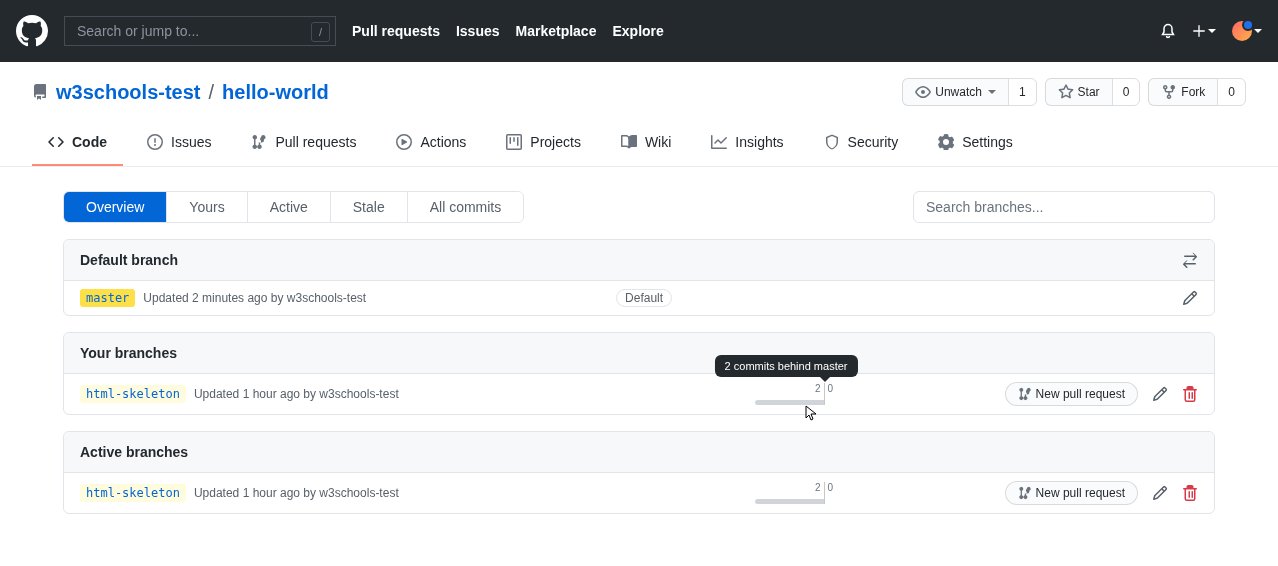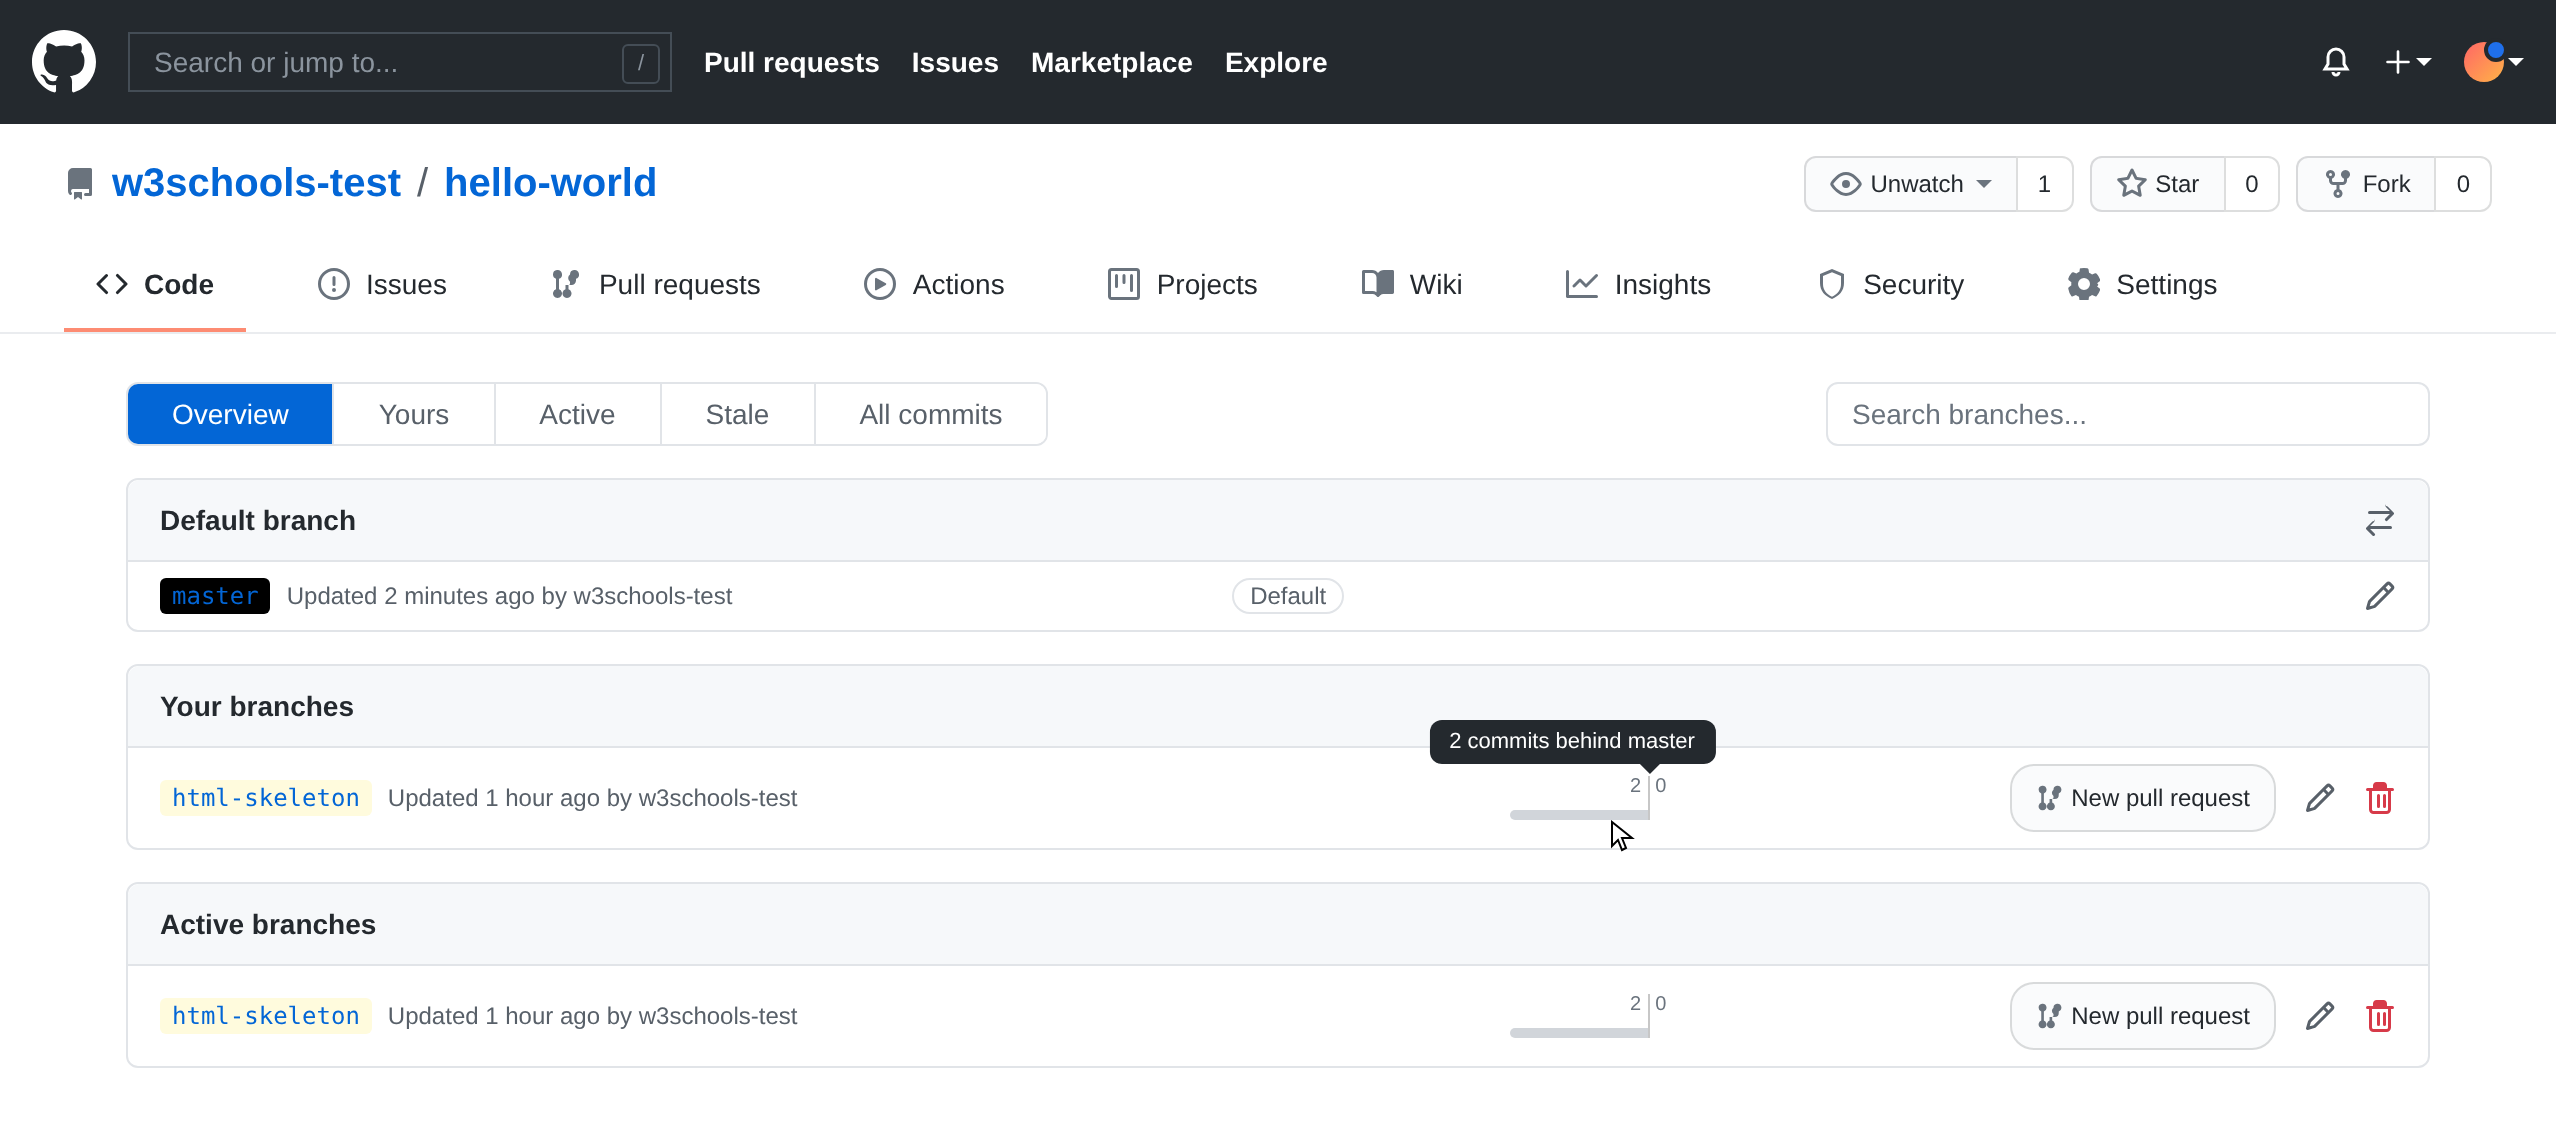--- a/index.html
+++ b/index.html
@@ -27,59 +27,59 @@
 .repo-top { display:flex; align-items:center; margin-bottom: 20px; }
 .repo-title { display:flex; align-items:center; gap: 8px; font-size: 20px; font-weight:400; }
 .repo-title a { color: #0366d6; font-weight: bold; }
 .repo-sep { color:#586069; }
 .repo-actions { margin-left:auto; display:flex; gap: 8px; }
 .social-btn { display:inline-flex; align-items:stretch; height:28px; }
 .social-btn-left { display:flex; align-items:center; gap:4px; padding: 0 12px; border:1px solid rgba(27,31,35,.15); border-right:none; border-radius: 6px 0 0 6px; background:#fafbfc; font-size:12px; font-weight:500; cursor:pointer; }
 .social-btn-left .caret { margin-left:2px; }
 .social-btn-count { display:flex; align-items:center; padding: 0 10px; border:1px solid rgba(27,31,35,.15); border-radius:0 6px 6px 0; font-size:12px; font-weight:500; cursor:pointer; }
 
-.repo-tabs { display:flex; gap: 20px; }
+.repo-tabs { display:flex; gap: 8px; }
 .repo-tab { display:flex; align-items:center; gap:8px; padding: 8px 16px 14px 16px; color:#24292e; border-bottom:2px solid transparent; cursor:pointer; }
 .repo-tab.active { border-bottom-color: #fd8c73; font-weight:600; }
 .repo-tab svg { color:#6a737d; }
 .repo-tab.active svg { color:#24292e; }
 
 
 .container { max-width: 1216px; margin: 0 auto; padding: 24px 32px; }
 .branch-top { display:flex; align-items:center; margin-bottom: 16px; }
 .branch-filter { display:inline-flex; border:1px solid #e1e4e8; border-radius:6px; overflow:hidden; }
 .branch-filter-item { padding: 7px 22px; font-size:14px; font-weight:500; color:#586069; border-right:1px solid #e1e4e8; cursor:pointer; background:#fff; }
 .branch-filter-item:last-child { border-right:none; }
 .branch-filter-item.active { background:#0366d6; color:#fff; }
 .branch-search { margin-left:auto; }
 .branch-search input { width: 302px; height: 32px; padding: 5px 12px; border:1px solid #e1e4e8; border-radius:6px; font-size:14px; outline:none; }
 .branch-search input::placeholder { color:#6a737d; }
 
 .branch-box { border:1px solid #e1e4e8; border-radius:6px; margin-bottom: 16px; }
 .box-header { background:#f6f8fa; padding: 12px 16px; font-weight:600; font-size:14px; border-bottom:1px solid #e1e4e8; border-radius:6px 6px 0 0; display:flex; align-items:center; }
 .box-header-action { margin-left:auto; cursor:pointer; color:#586069; }
 .box-row { display:flex; align-items:center; padding: 8px 16px; font-size:12px; }
-.branch-label { background:#000000; color:#0366d6; padding: 2px 6px; border-radius:3px; font-family: "SFMono-Regular", Consolas, monospace; font-size:12px; margin-right:8px; }
+.branch-label { background:#fde047; color:#0366d6; padding: 2px 6px; border-radius:3px; font-family: "SFMono-Regular", Consolas, monospace; font-size:12px; margin-right:8px; }
 .branch-label.yellow-tint { background:#fffbdd; }
 .branch-meta { color:#586069; font-size:12px; }
 .default-chip { border:1px solid #e1e4e8; border-radius:2em; padding:1px 8px; font-size:12px; color:#586069; margin-left:auto; margin-right: 260px; }
 
 .ahead-behind { display:flex; align-items:flex-end; margin-left:auto; position:relative; height:22px; }
 .ahead-behind .half { width:70px; position:relative; height:22px; }
 .ahead-behind .half.behind { border-right:1px solid #c7c7c7; display:flex; align-items:flex-end; justify-content:flex-end; }
 .ahead-behind .half.ahead { display:flex; align-items:flex-end; justify-content:flex-start; }
 .ahead-behind .count { font-size:10px; color:#6a737d; position:absolute; top:0; }
 .ahead-behind .half.behind .count { right:3px; }
 .ahead-behind .half.ahead .count { left:3px; }
 .ahead-behind .bar { height:5px; background:#d1d5da; }
 .ahead-behind .half.behind .bar { border-radius:3px 0 0 3px; }
 .ahead-behind .half.ahead .bar { border-radius:0 3px 3px 0; }
 
 .row-actions { margin-left: 110px; display:flex; align-items:center; gap:14px; }
-.btn-small { display:inline-flex; align-items:center; gap:4px; height:34px; padding:0 12px; border:1px solid rgba(27,31,35,.15); border-radius:12px; background:#fafbfc; font-size:12px; font-weight:500; cursor:pointer; }
+.btn-small { display:inline-flex; align-items:center; gap:4px; height:24px; padding:0 12px; border:1px solid rgba(27,31,35,.15); border-radius:12px; background:#fafbfc; font-size:12px; font-weight:500; cursor:pointer; }
 .icon-action { cursor:pointer; color:#586069; }
 .icon-action.danger { color:#d73a49; }
 
 .tooltip { position:absolute; bottom: calc(100% + 6px); left:50%; transform:translateX(-77%); background:#24292e; color:#fff; padding:5px 10px; border-radius:6px; font-size:11px; white-space:nowrap; z-index:5;}
 .tooltip::after { content:''; position:absolute; top:100%; left:77%; transform:translateX(-50%); border:5px solid transparent; border-top-color:#24292e; }
 
 .cursor-arrow { position:absolute; z-index:4; pointer-events:none;}
 
 svg { display:block; }
 </style>

